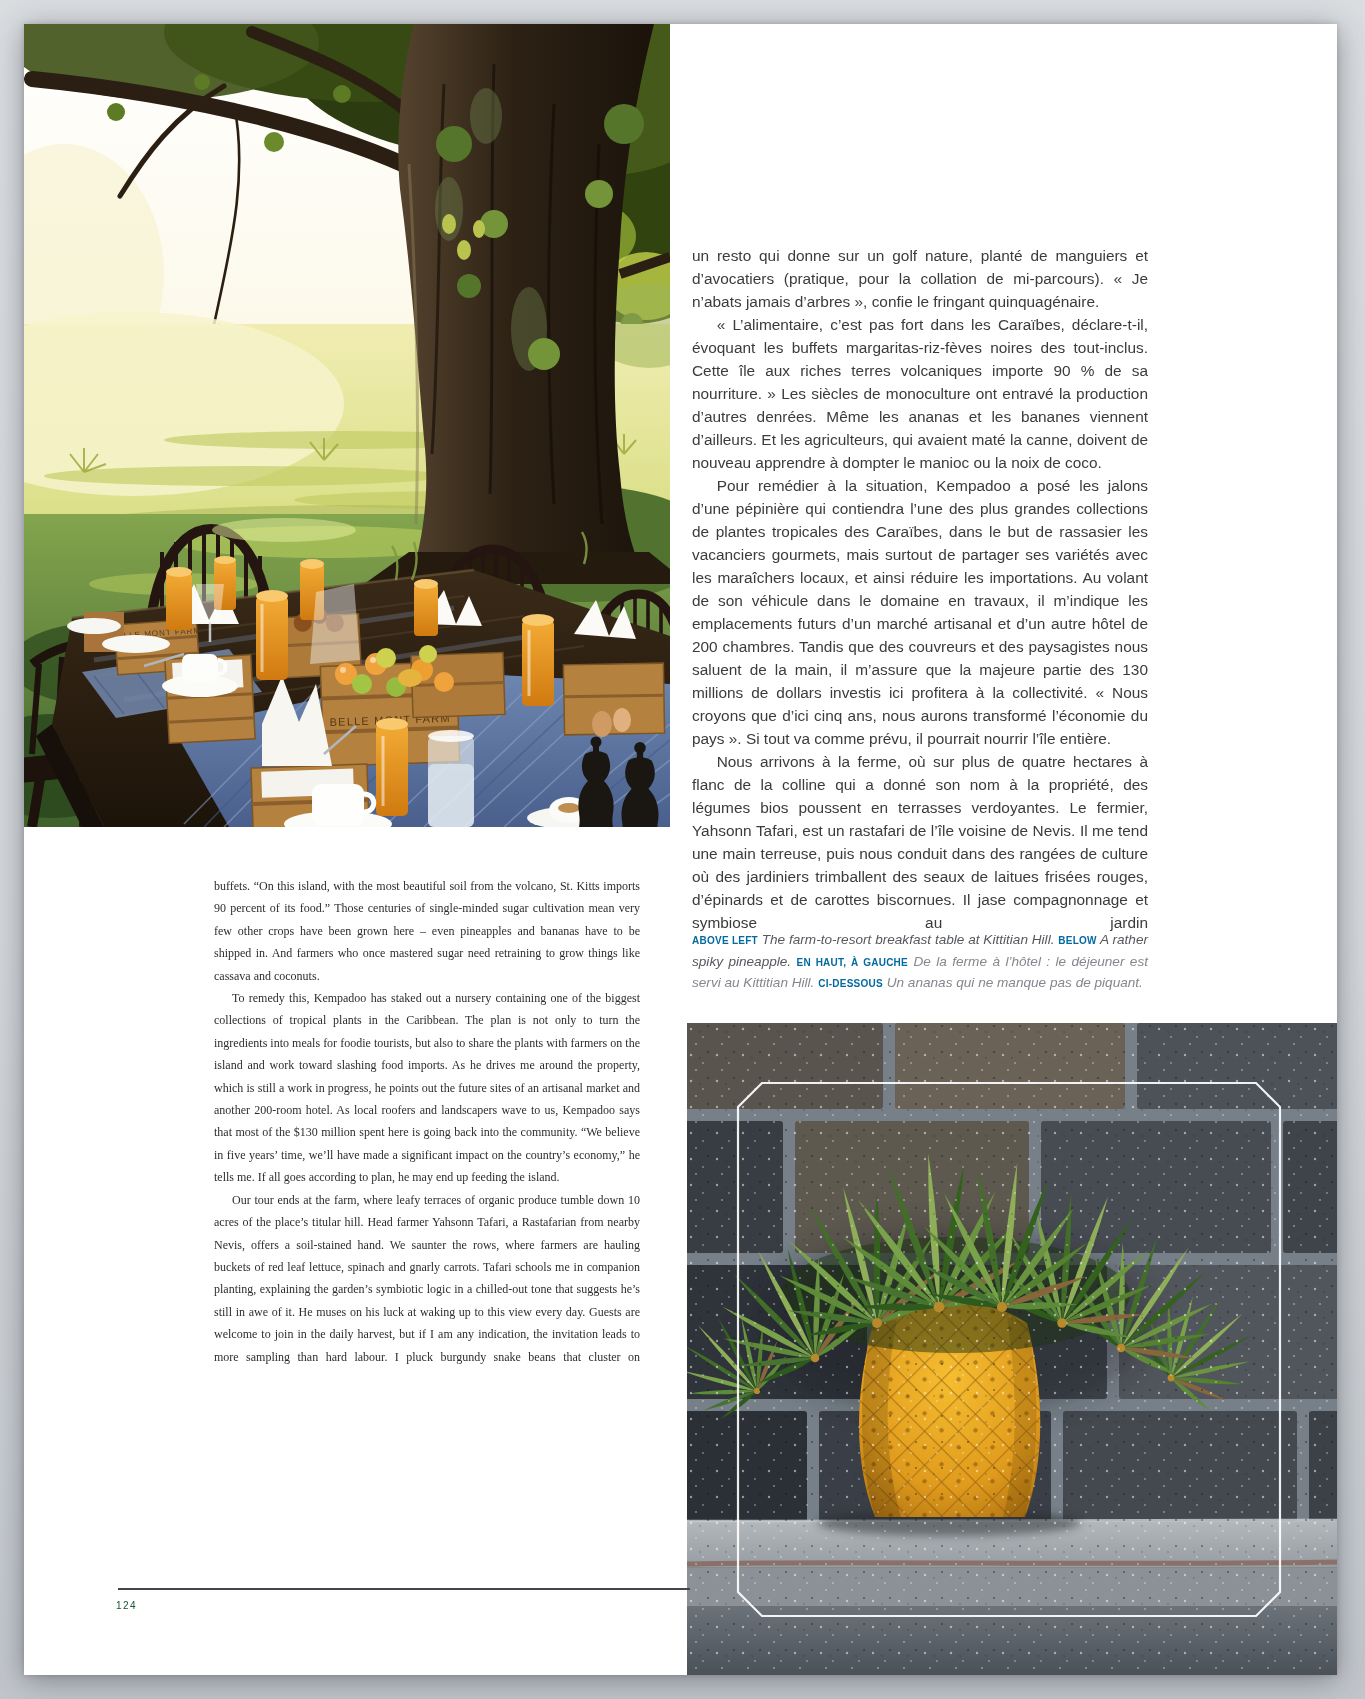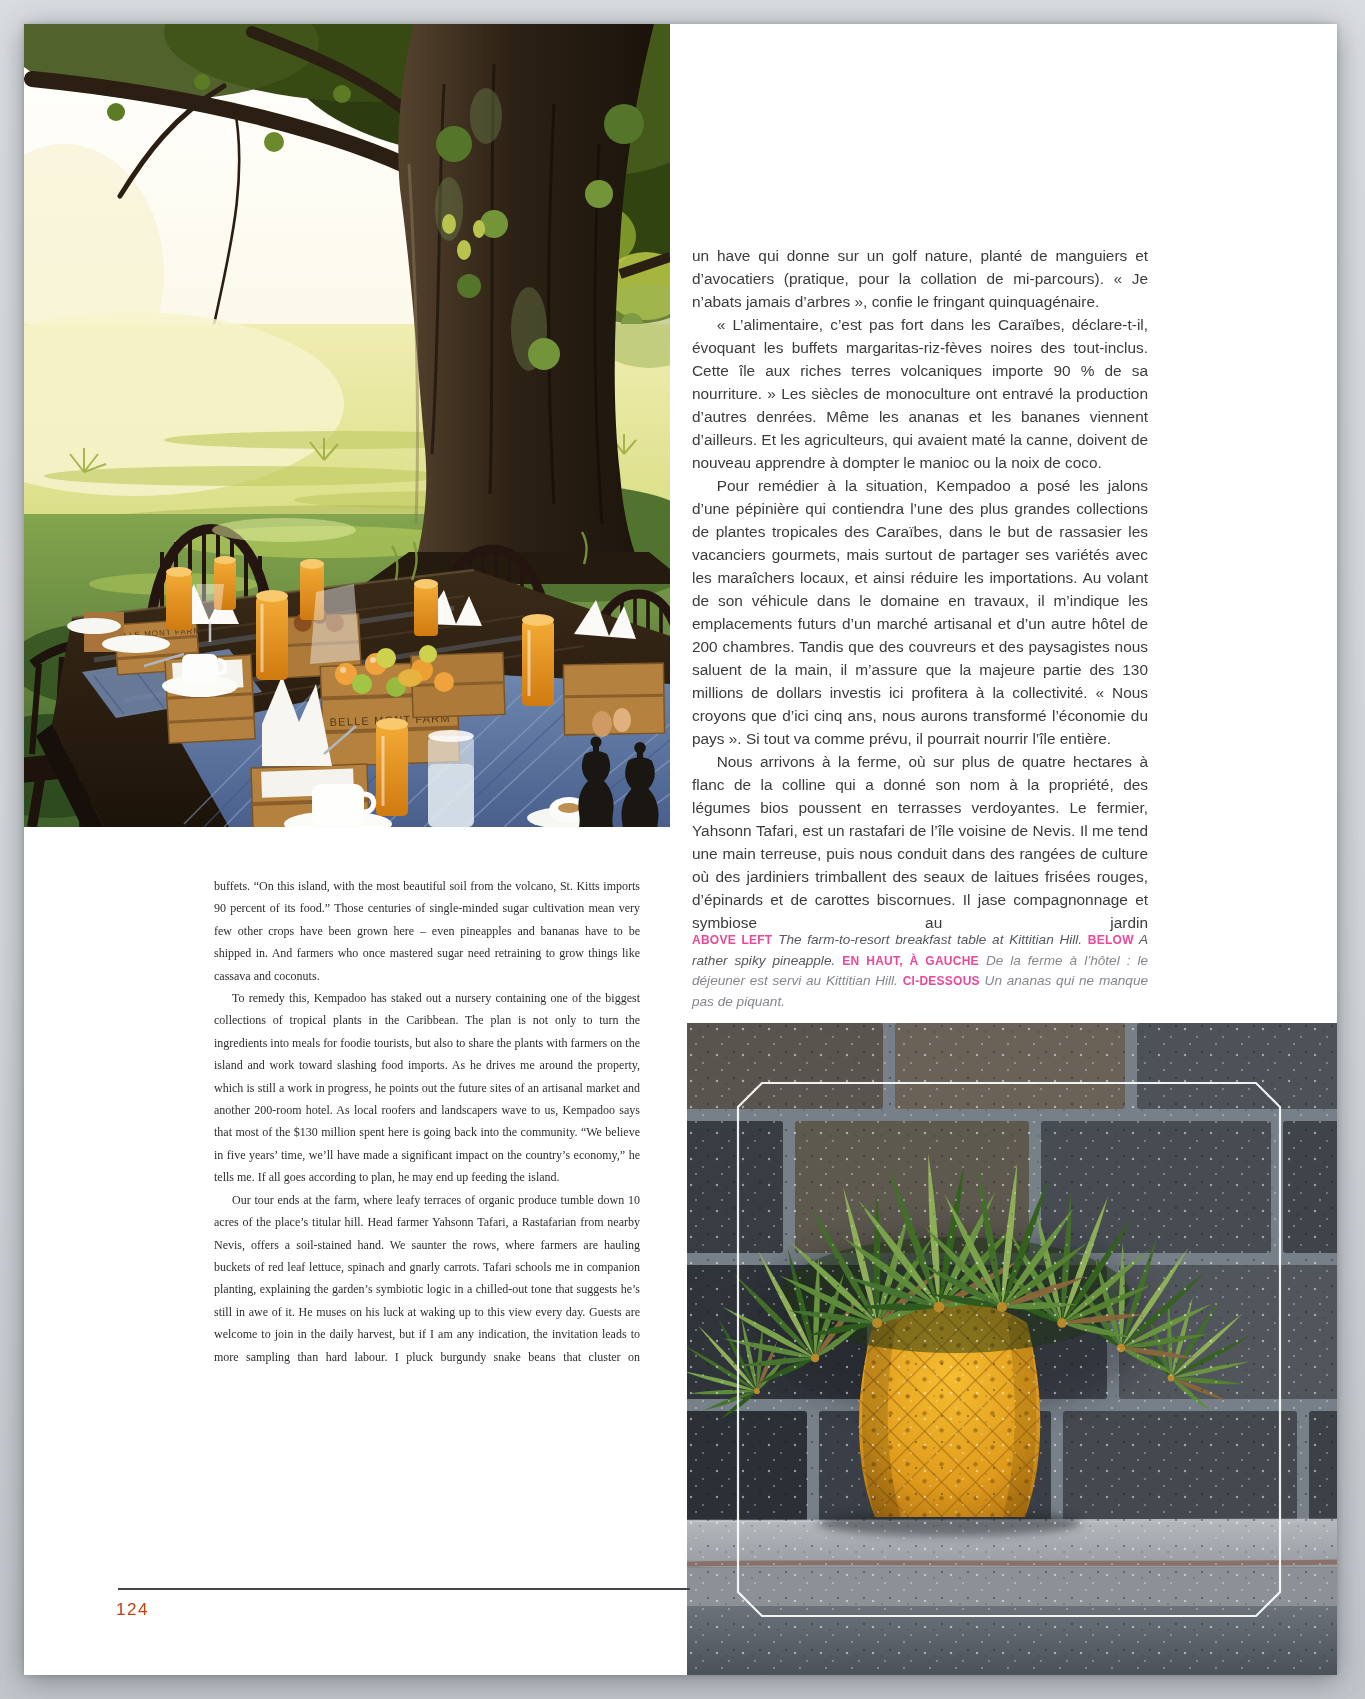--- a/index.html
+++ b/index.html
@@ -30,25 +30,25 @@
     font-size:12px;line-height:22.4px;color:#2e2d2b;text-align:justify;
   }
   #colEn p{margin:0;text-indent:1.5em;}
   #colEn p.first{text-indent:0;}
   p.cont{text-align-last:justify;}
 
   #caption{
     position:absolute;left:668px;top:906px;width:456px;margin:0;
     font-size:13.6px;line-height:20.6px;font-style:italic;text-align:justify;color:#55585d;
   }
-  .cap-label{font-style:normal;font-weight:bold;color:#ec4899;font-size:12px;letter-spacing:.25px;}
+  .cap-label{font-style:normal;font-weight:bold;color:#0369a1;font-size:10px;letter-spacing:.25px;}
   .cap-fr{color:#84878d;}
 
   #rule{position:absolute;left:94px;top:1564px;width:572px;height:2px;background:#42464c;}
-  #pageNum{position:absolute;left:92px;top:1576px;font-size:17px;color:#c2410c;letter-spacing:1.5px;}
+  #pageNum{position:absolute;left:92px;top:1576px;font-size:10px;color:#14532d;letter-spacing:1.5px;}
 </style>
 </head>
 <body>
 
 <div class="page">
 
   <figure class="photo" id="photoTree" style="margin:0">
     <svg width="646" height="803" viewBox="0 0 646 803">
       <defs>
         <linearGradient id="sky" x1="0" y1="0" x2="0" y2="1">
@@ -391,21 +391,21 @@
       <use href="#grinder" transform="translate(616,770) scale(1.05)"></use>
 
       <ellipse cx="260" cy="506" rx="72" ry="12" fill="#e8f0a0" opacity=".5"></ellipse>
       <g stroke="#7f9b3f" stroke-width="2.4" fill="none" opacity=".9">
         <path d="M372,556 q4,-22 -4,-34 M388,556 q8,-20 2,-38 M560,540 q6,-18 -2,-32"></path>
       </g>
     </svg>
   </figure>
 
   <div id="colFr">
-    <p class="first">un have qui donne sur un golf nature, planté de manguiers et d’avocatiers (pratique, pour la collation de mi-parcours). « Je n’abats jamais d’arbres », confie le fringant quinquagénaire.</p>
+    <p class="first">un resto qui donne sur un golf nature, planté de manguiers et d’avocatiers (pratique, pour la collation de mi-parcours). « Je n’abats jamais d’arbres », confie le fringant quinquagénaire.</p>
     <p>« L’alimentaire, c’est pas fort dans les Caraïbes, déclare-t-il, évoquant les buffets margaritas-riz-fèves noires des tout-inclus. Cette île aux riches terres volcaniques importe 90 % de sa nourriture. » Les siècles de monoculture ont entravé la production d’autres denrées. Même les ananas et les bananes viennent d’ailleurs. Et les agriculteurs, qui avaient maté la canne, doivent de nouveau apprendre à dompter le manioc ou la noix de coco.</p>
     <p>Pour remédier à la situation, Kempadoo a posé les jalons d’une pépinière qui contiendra l’une des plus grandes collections de plantes tropicales des Caraïbes, dans le but de rassasier les vacanciers gourmets, mais surtout de partager ses variétés avec les maraîchers locaux, et ainsi réduire les importations. Au volant de son véhicule dans le domaine en travaux, il m’indique les emplacements futurs d’un marché artisanal et d’un autre hôtel de 200 chambres. Tandis que des couvreurs et des paysagistes nous saluent de la main, il m’assure que la majeure partie des 130 millions de dollars investis ici profitera à la collectivité. « Nous croyons que d’ici cinq ans, nous aurons transformé l’économie du pays ». Si tout va comme prévu, il pourrait nourrir l’île entière.</p>
     <p class="cont">Nous arrivons à la ferme, où sur plus de quatre hectares à flanc de la colline qui a donné son nom à la propriété, des légumes bios poussent en terrasses verdoyantes. Le fermier, Yahsonn Tafari, est un rastafari de l’île voisine de Nevis. Il me tend une main terreuse, puis nous conduit dans des rangées de culture où des jardiniers trimballent des seaux de laitues frisées rouges, d’épinards et de carottes biscornues. Il jase compagnonnage et symbiose au jardin</p>
   </div>
 
   <div id="colEn">
     <p class="first">buffets. “On this island, with the most beautiful soil from the volcano, St. Kitts imports 90 percent of its food.” Those centuries of single-minded sugar cultivation mean very few other crops have been grown here – even pineapples and bananas have to be shipped in. And farmers who once mastered sugar need retraining to grow things like cassava and coconuts.</p>
     <p>To remedy this, Kempadoo has staked out a nursery containing one of the biggest collections of tropical plants in the Caribbean. The plan is not only to turn the ingredients into meals for foodie tourists, but also to share the plants with farmers on the island and work toward slashing food imports. As he drives me around the property, which is still a work in progress, he points out the future sites of an artisanal market and another 200-room hotel. As local roofers and landscapers wave to us, Kempadoo says that most of the $130 million spent here is going back into the community. “We believe in five years’ time, we’ll have made a significant impact on the country’s economy,” he tells me. If all goes according to plan, he may end up feeding the island.</p>
     <p class="cont">Our tour ends at the farm, where leafy terraces of organic produce tumble down 10 acres of the place’s titular hill. Head farmer Yahsonn Tafari, a Rastafarian from nearby Nevis, offers a soil-stained hand. We saunter the rows, where farmers are hauling buckets of red leaf lettuce, spinach and gnarly carrots. Tafari schools me in companion planting, explaining the garden’s symbiotic logic in a chilled-out tone that suggests he’s still in awe of it. He muses on his luck at waking up to this view every day. Guests are welcome to join in the daily harvest, but if I am any indication, the invitation leads to more sampling than hard labour. I pluck burgundy snake beans that cluster on</p>
   </div>

